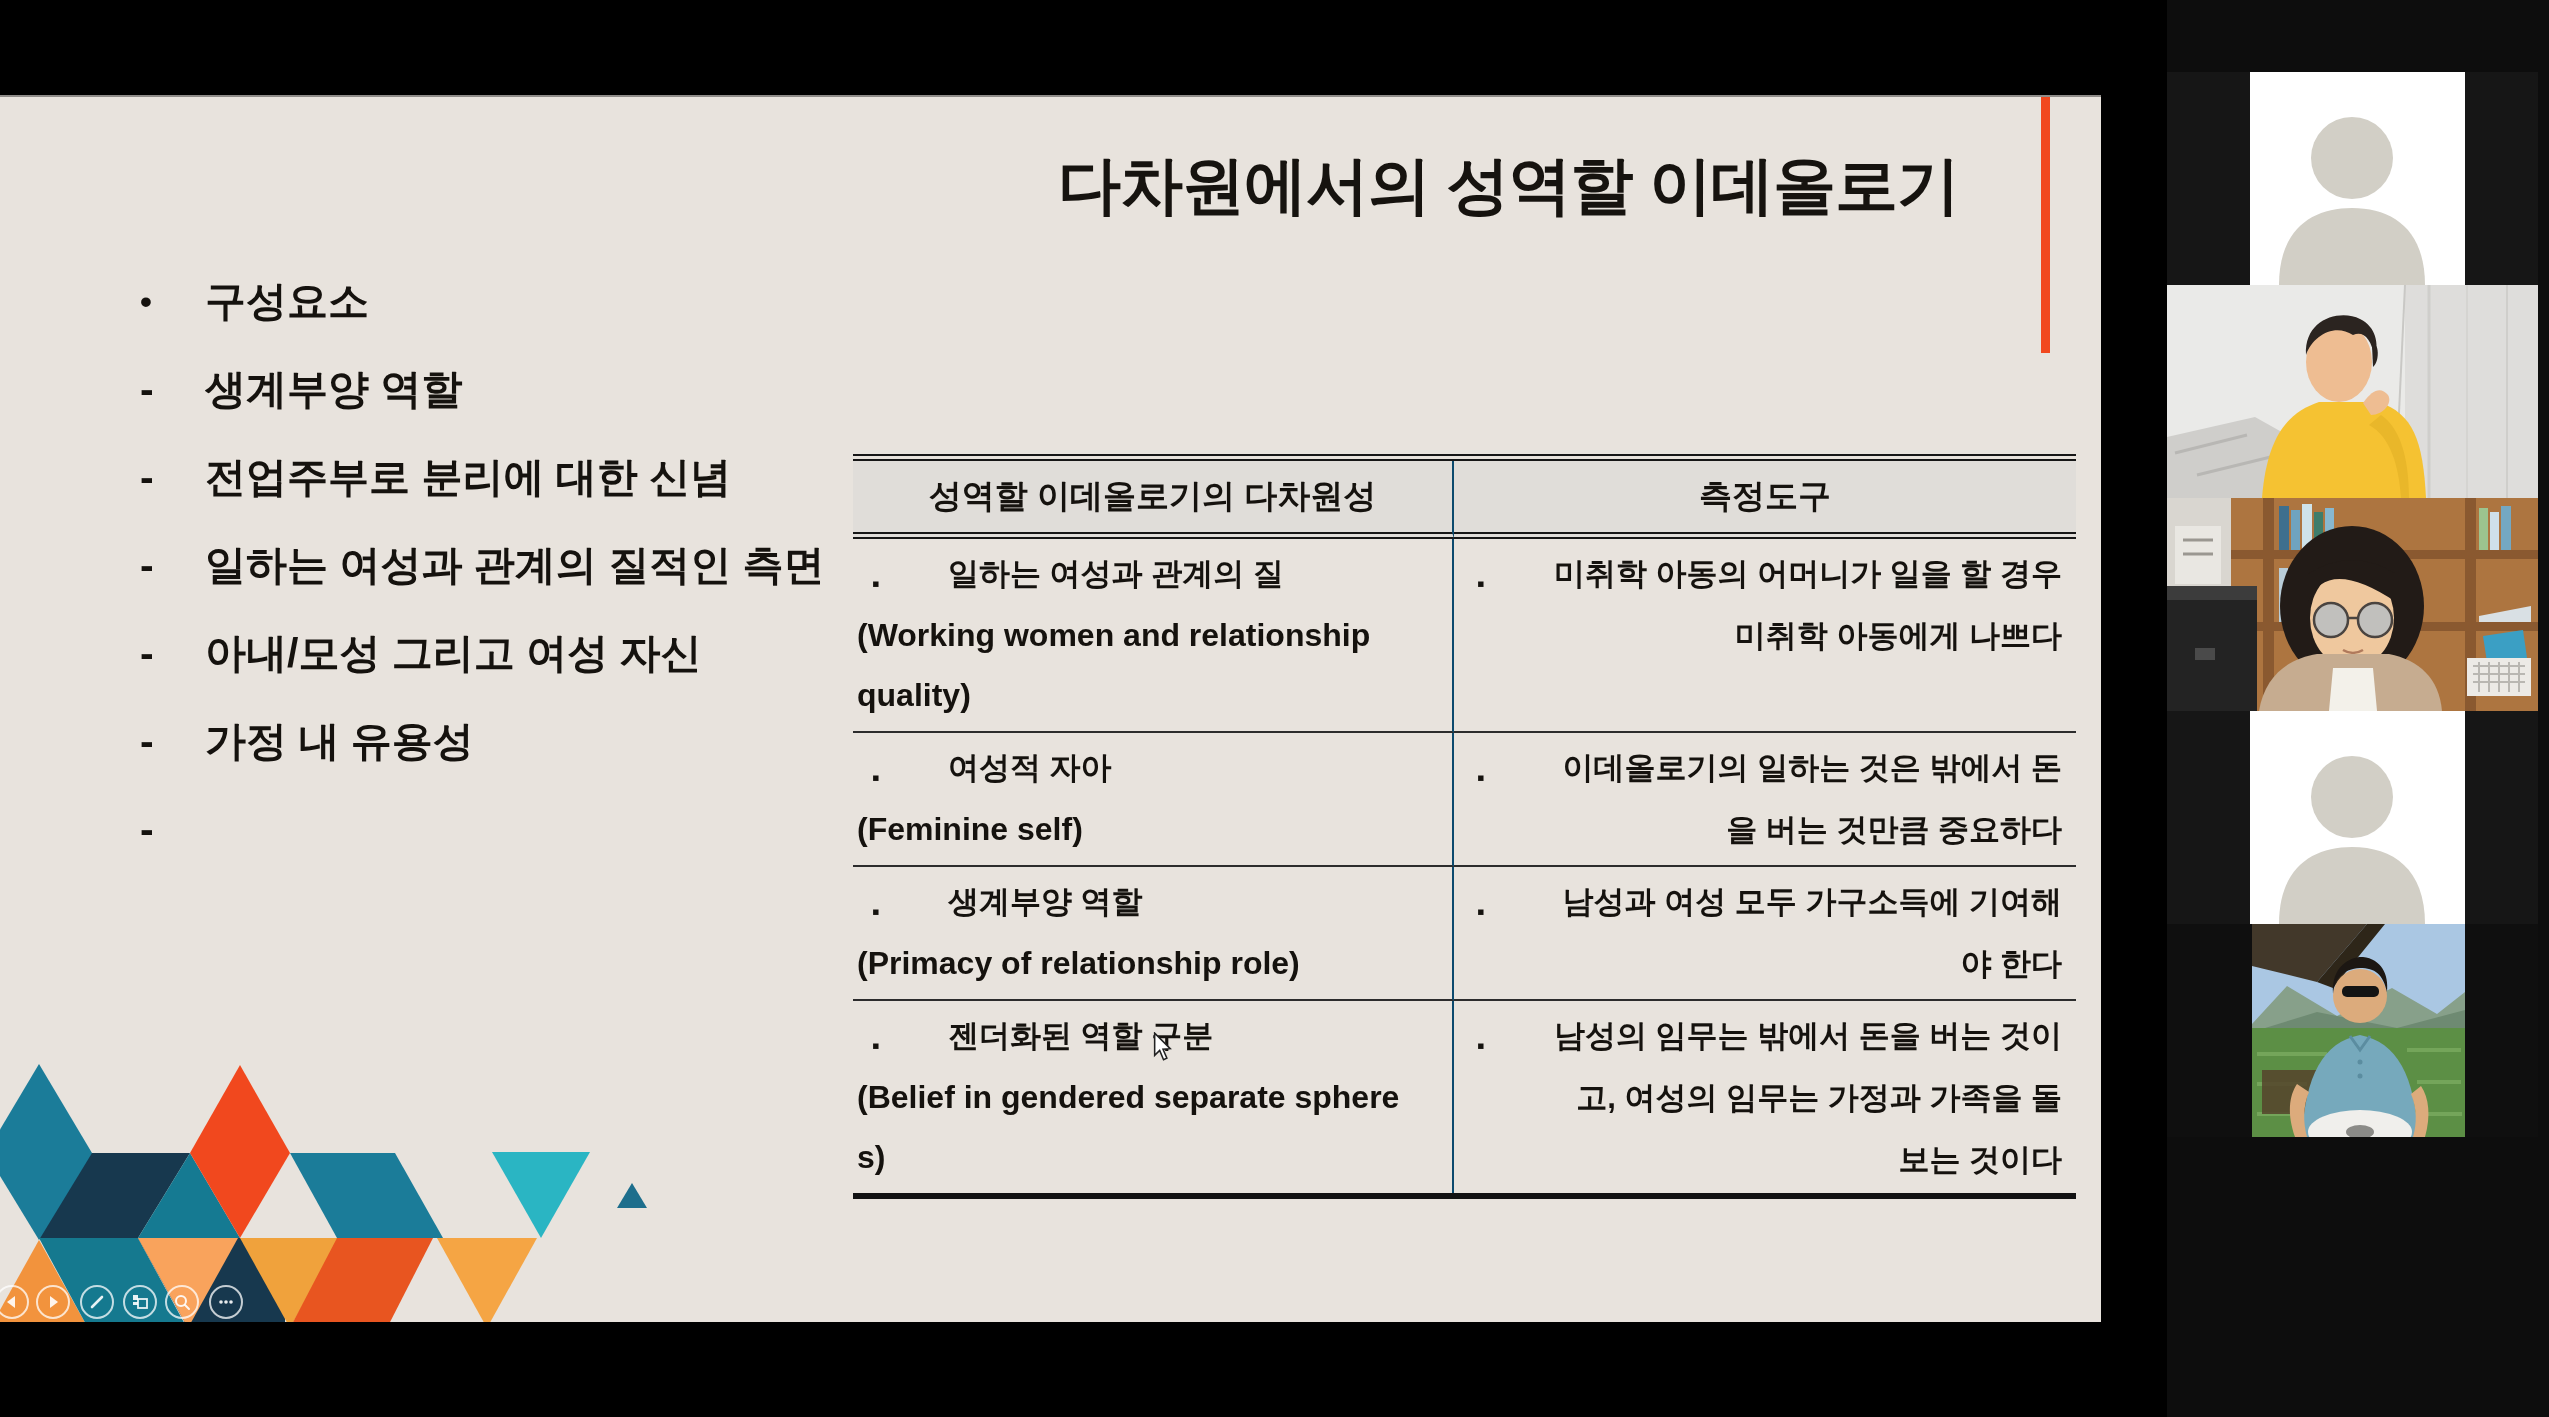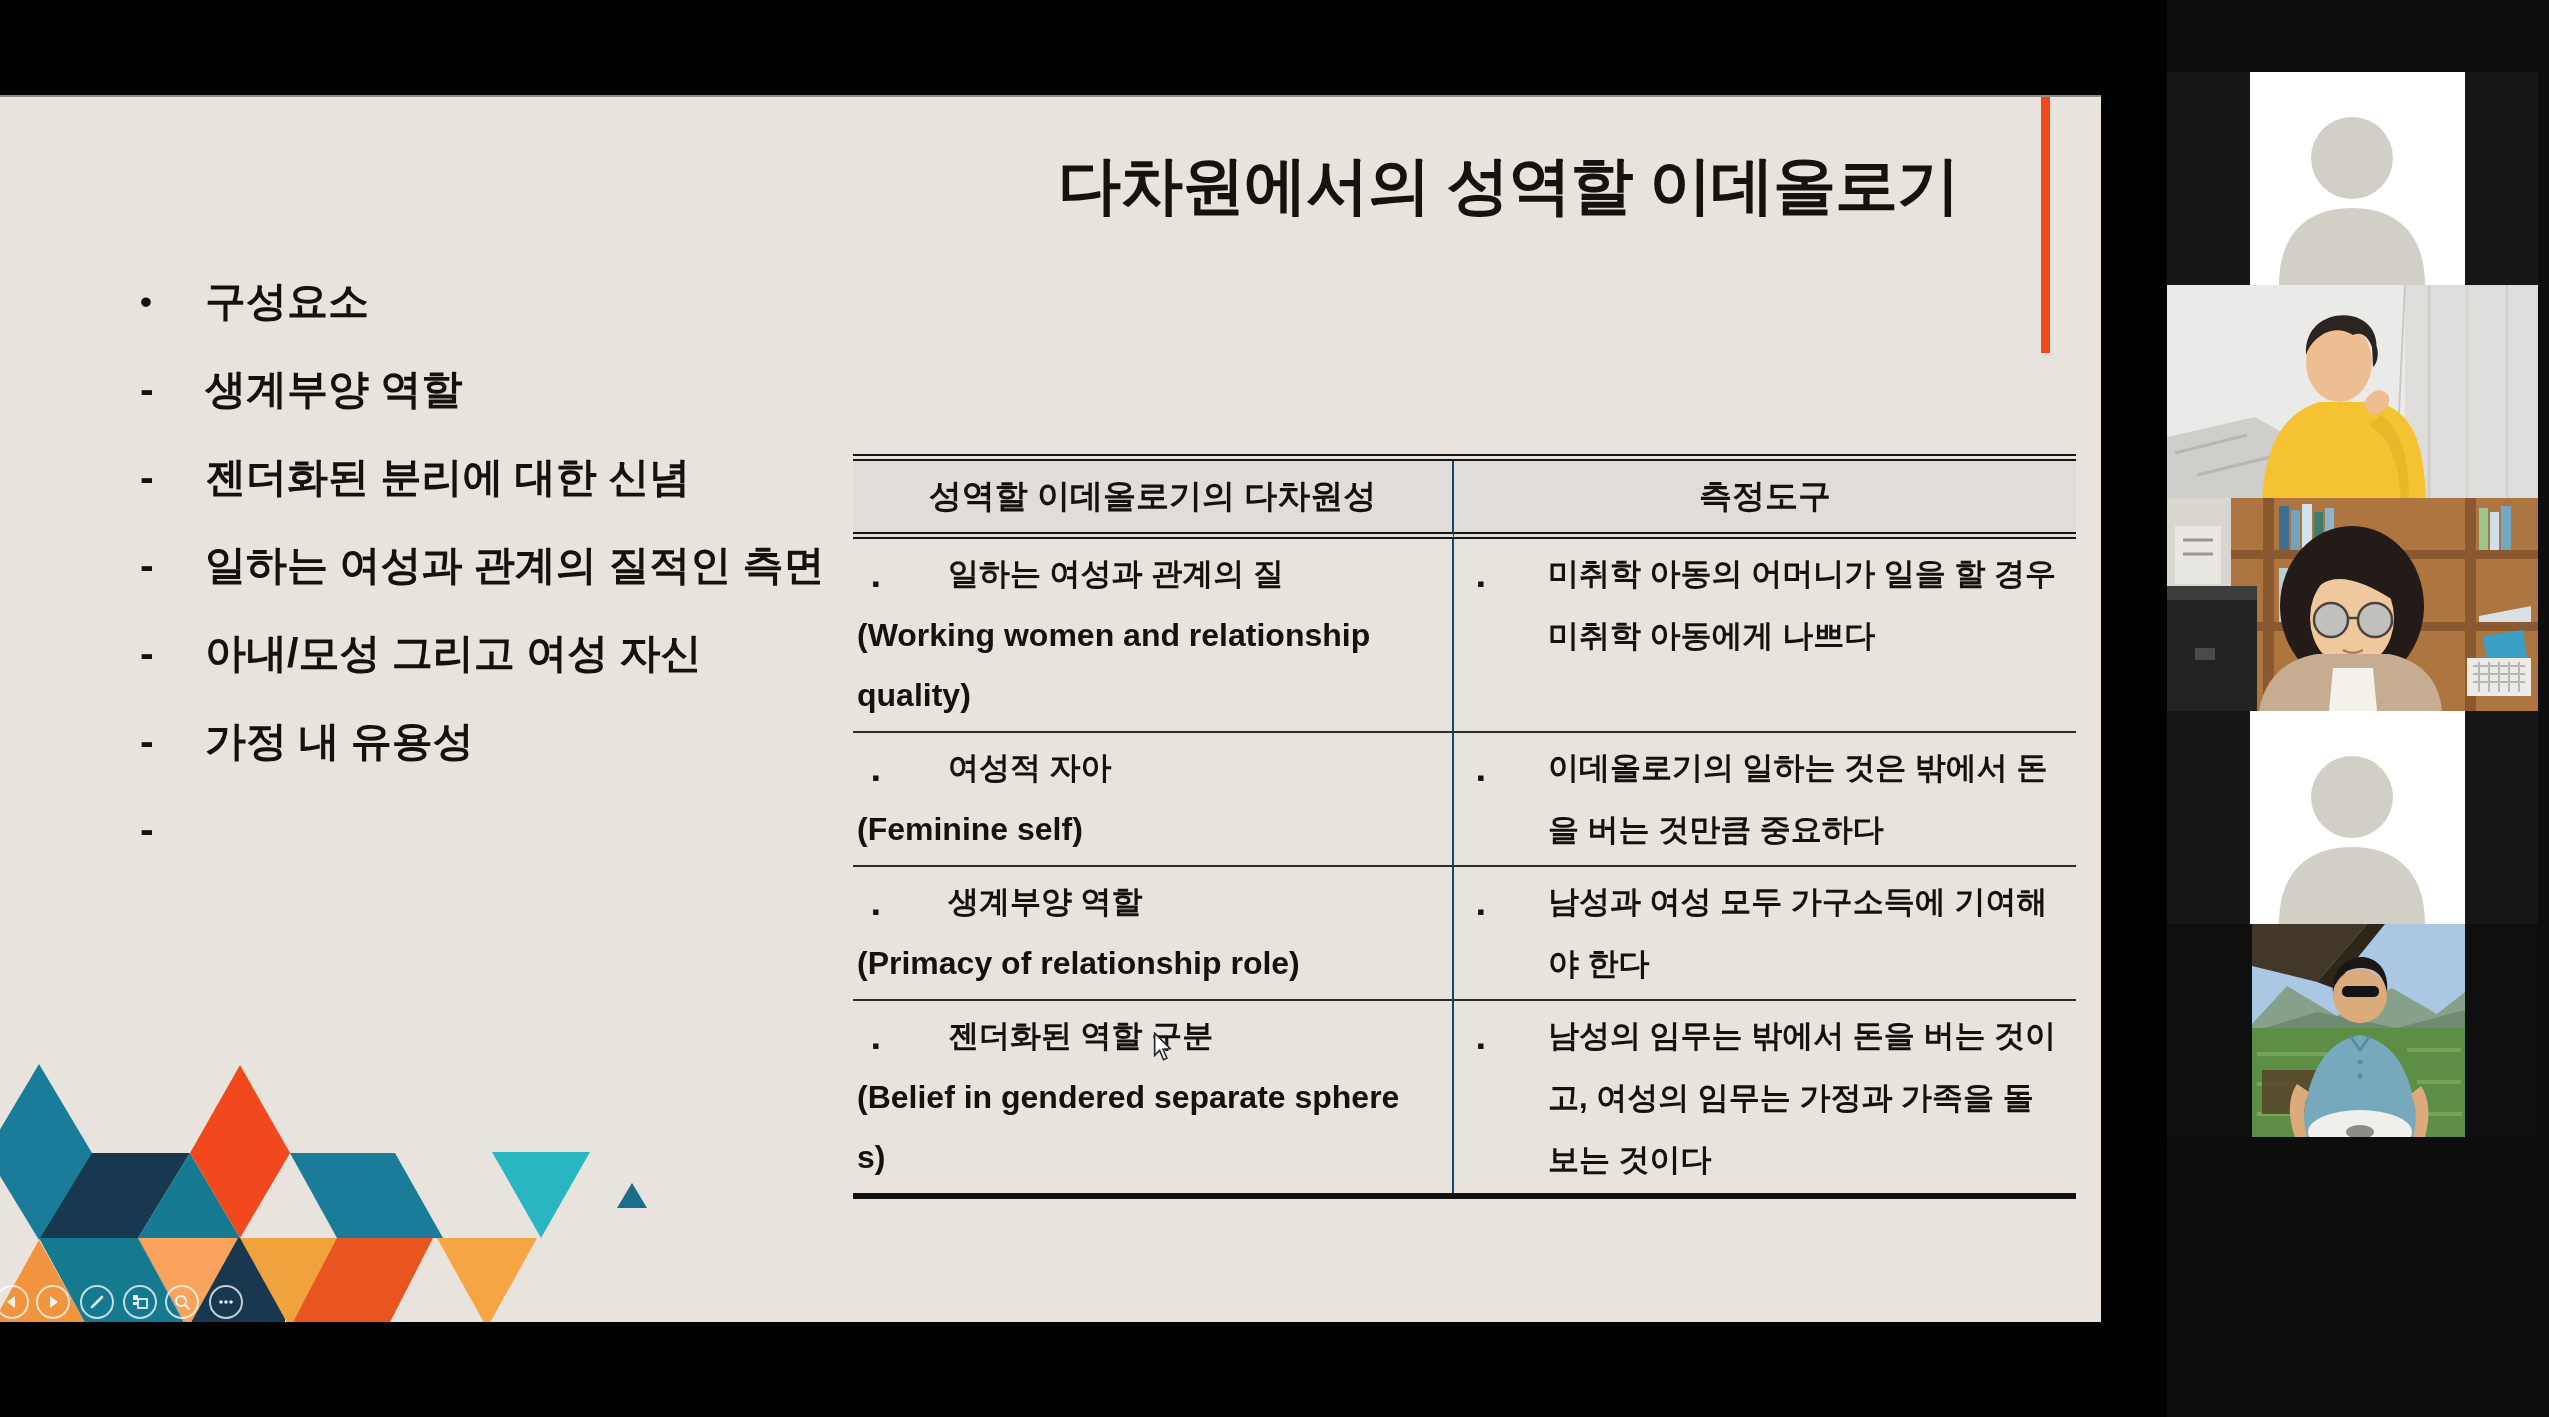--- a/index.html
+++ b/index.html
@@ -25,21 +25,21 @@
                display:grid; grid-template-columns:601px 622px; color:#15120e; }
   .hcell { height:78px; background:#e0ddd9; border-bottom:7px double #161616;
            display:flex; align-items:center; justify-content:center;
            font-size:33px; font-weight:800; }
   .cell { position:relative; background:#e8e3dd; font-weight:700; }
   .col-l { border-right:2px solid #0c4a6e; }
   .rb { border-bottom:2px solid #2c2c2c; }
   .cell .ko { display:block; padding:4px 8px 0 95px; font-size:31px; line-height:62px; }
   .cell .sq { position:absolute; left:19px; top:32px; font-size:22px; }
   .col-r .sq { left:23px; }
-  .cell.col-r .ko { padding-left:94px; padding-right:14px; }
+  .cell.col-r .ko { padding-left:94px; padding-right:14px;text-align:right; }
   .cell .en { display:block; padding:0 6px 6px 4px; font-size:32px; line-height:60px;
               font-weight:700; white-space:pre-line; }
   .h1 { min-height:133px; } .h2 { min-height:125px; } .h3 { min-height:130px; } .h4 { min-height:175px; }
 
   
   .ptoolbar { position:absolute; left:0; top:1188px; height:36px; width:300px; }
   .pbtn { position:absolute; width:34px; height:34px; border:2px solid rgba(255,255,255,.75);
           border-radius:50%; background:transparent; display:flex; align-items:center; justify-content:center; }
   .pbtn svg { display:block; }
 
@@ -67,21 +67,21 @@
       <div class="bullet-row">
         <span class="bullet-marker dot">•</span>
         <span>구성요소</span>
       </div>
       <div class="bullet-row">
         <span class="bullet-marker">-</span>
         <span>생계부양 역할</span>
       </div>
       <div class="bullet-row">
         <span class="bullet-marker">-</span>
-        <span>젠더화된 분리에 대한 신념</span>
+        <span>전업주부로 분리에 대한 신념</span>
       </div>
       <div class="bullet-row">
         <span class="bullet-marker">-</span>
         <span>일하는 여성과 관계의 질적인 측면</span>
       </div>
       <div class="bullet-row">
         <span class="bullet-marker">-</span>
         <span>아내/모성 그리고 여성 자신</span>
       </div>
       <div class="bullet-row">

